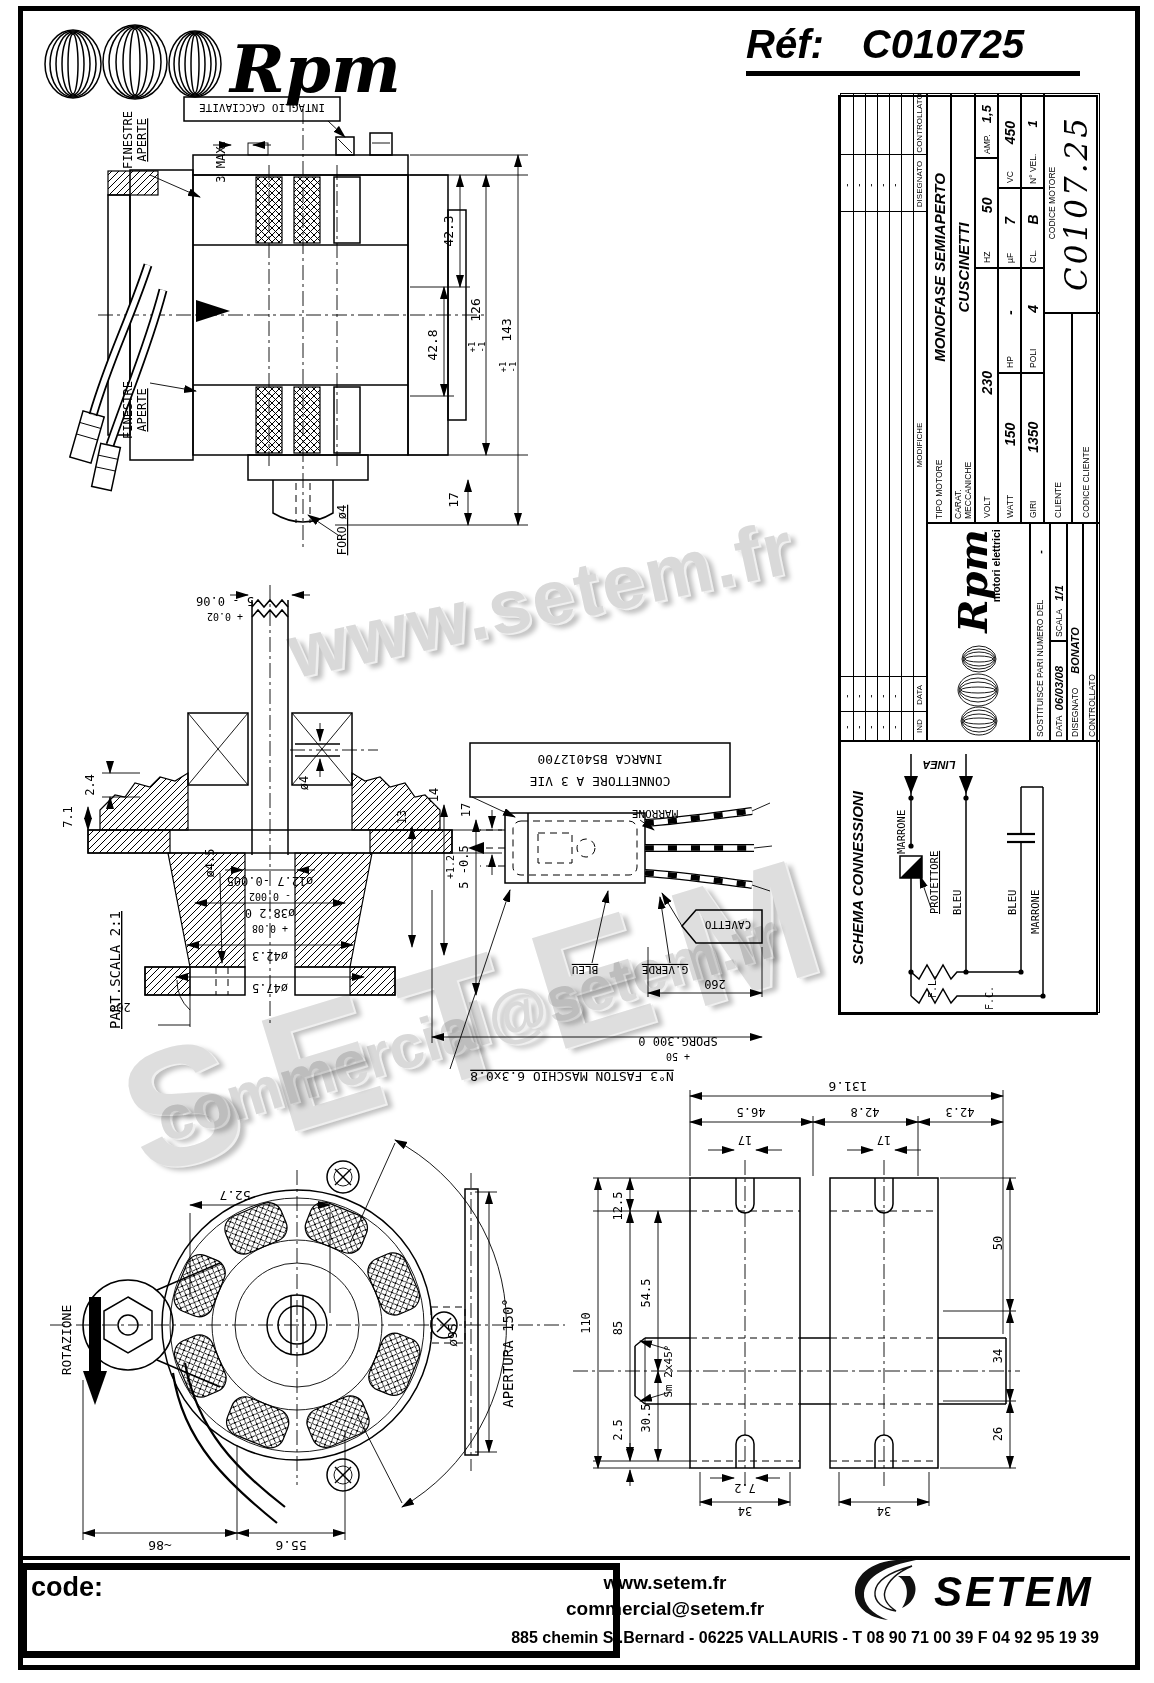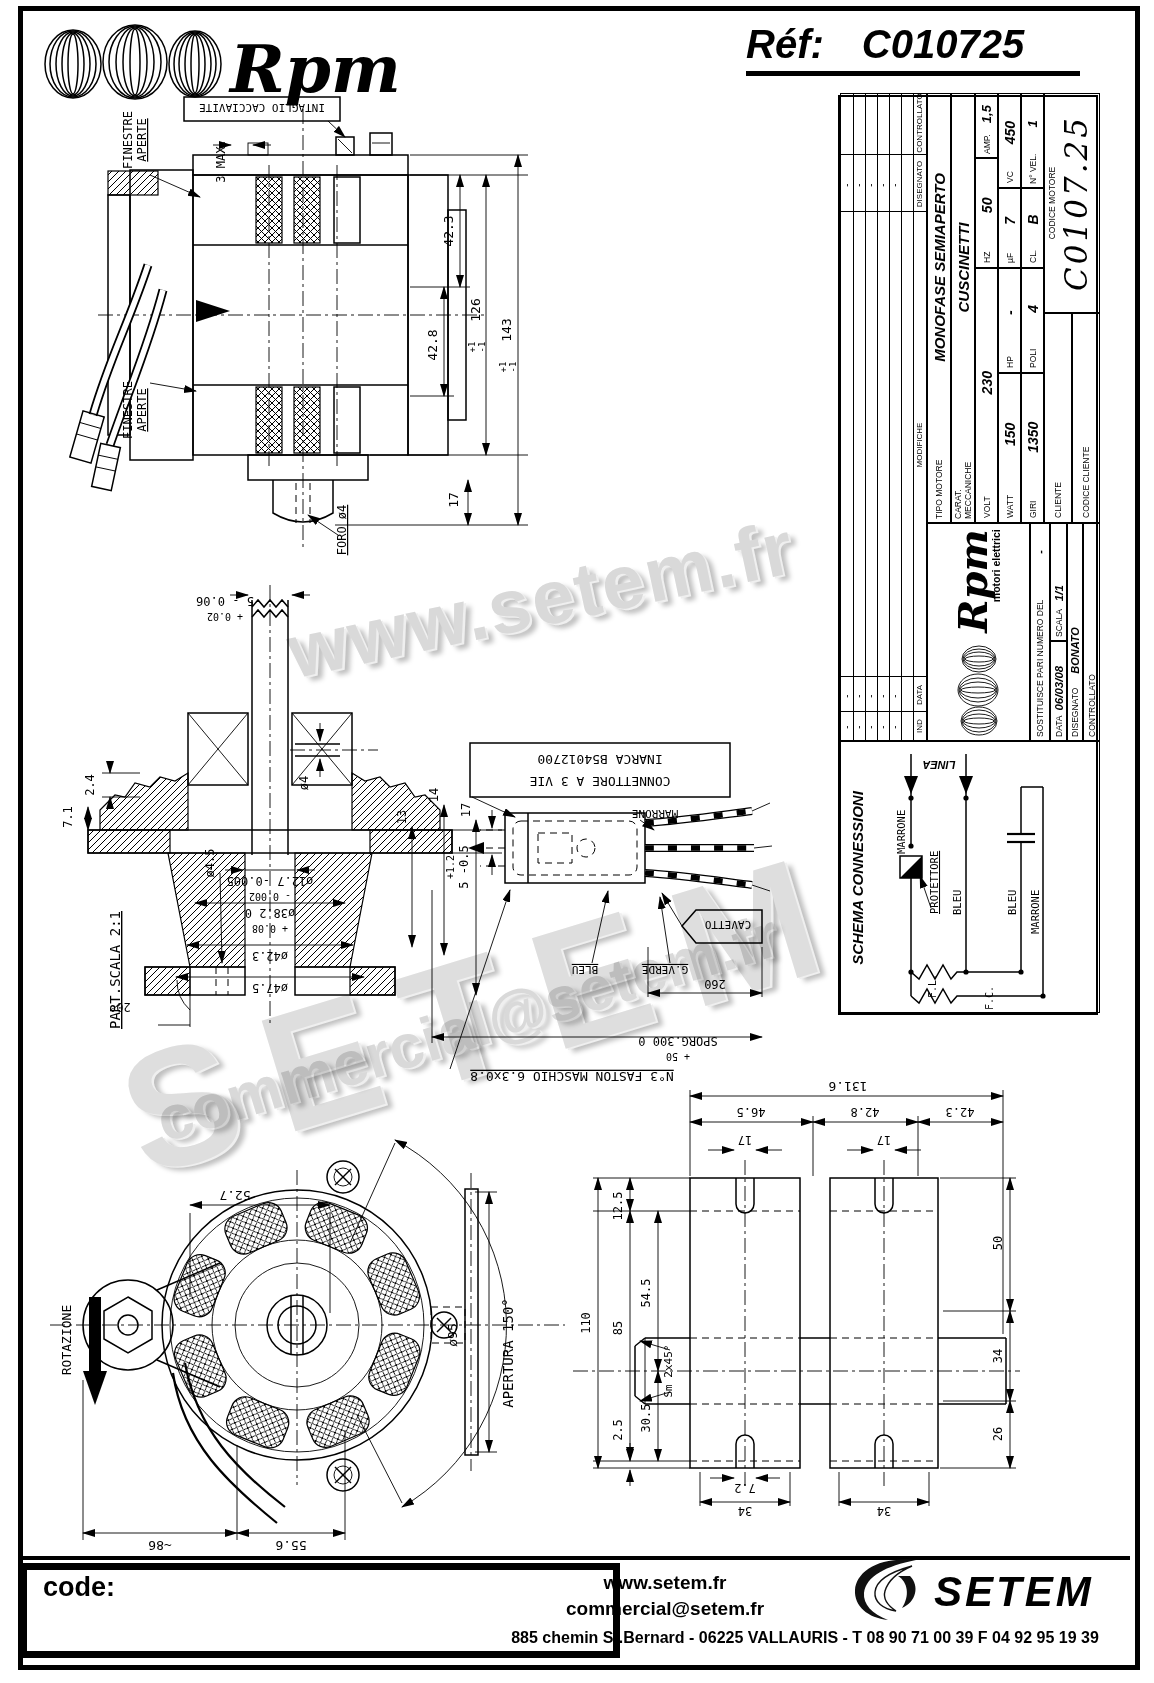--- a/index.html
+++ b/index.html
@@ -38,21 +38,21 @@
   .rhdr{position:absolute;font-size:8px;font-family:"Liberation Sans",sans-serif;white-space:nowrap;transform:translateX(-50%)}
   
   .wm{position:absolute;font-weight:bold;color:#d9d9d9;white-space:nowrap;z-index:30;mix-blend-mode:multiply;
       text-shadow:2px 2px 0 #efefef,6px 6px 5px #bfbfbf;transform-origin:0 0;font-family:"Liberation Sans",sans-serif}
   #wm1{left:280px;top:610px;font-size:76px;transform:rotate(-12deg);letter-spacing:2px}
   #wm2{left:100px;top:1030px;font-size:168px;transform:rotate(-17deg);letter-spacing:34px;color:#dedede}
   #wm3{left:148px;top:1088px;font-size:62px;transform:rotate(-17deg)}
   
   #divider{left:18px;top:1556px;width:1112px;height:4px;background:#000}
   #codebox{left:20px;top:1563px;width:600px;height:95px;border:7px solid #000;box-sizing:border-box;background:#fff;z-index:40}
-  #codebox .cl1{font-size:27px;font-weight:bold;margin:2px 0 0 16px}
+  #codebox .cl1{font-size:27px;font-weight:bold;margin:2px 0 0 4px}
   #codebox .cl2{font-size:54px;font-weight:bold;letter-spacing:2px;text-align:center;margin-top:-12px}
   #sitemail{left:540px;top:1570px;width:250px;text-align:center;font-weight:bold;font-size:19px;line-height:26px;z-index:40}
   #address{left:470px;top:1629px;width:670px;text-align:center;font-weight:bold;font-size:16px;z-index:40}
   #setem-logo{left:852px;top:1556px;z-index:40}
 </style>
 </head>
 <body>
 
 <svg width="0" height="0" style="position:absolute">
   <defs>

